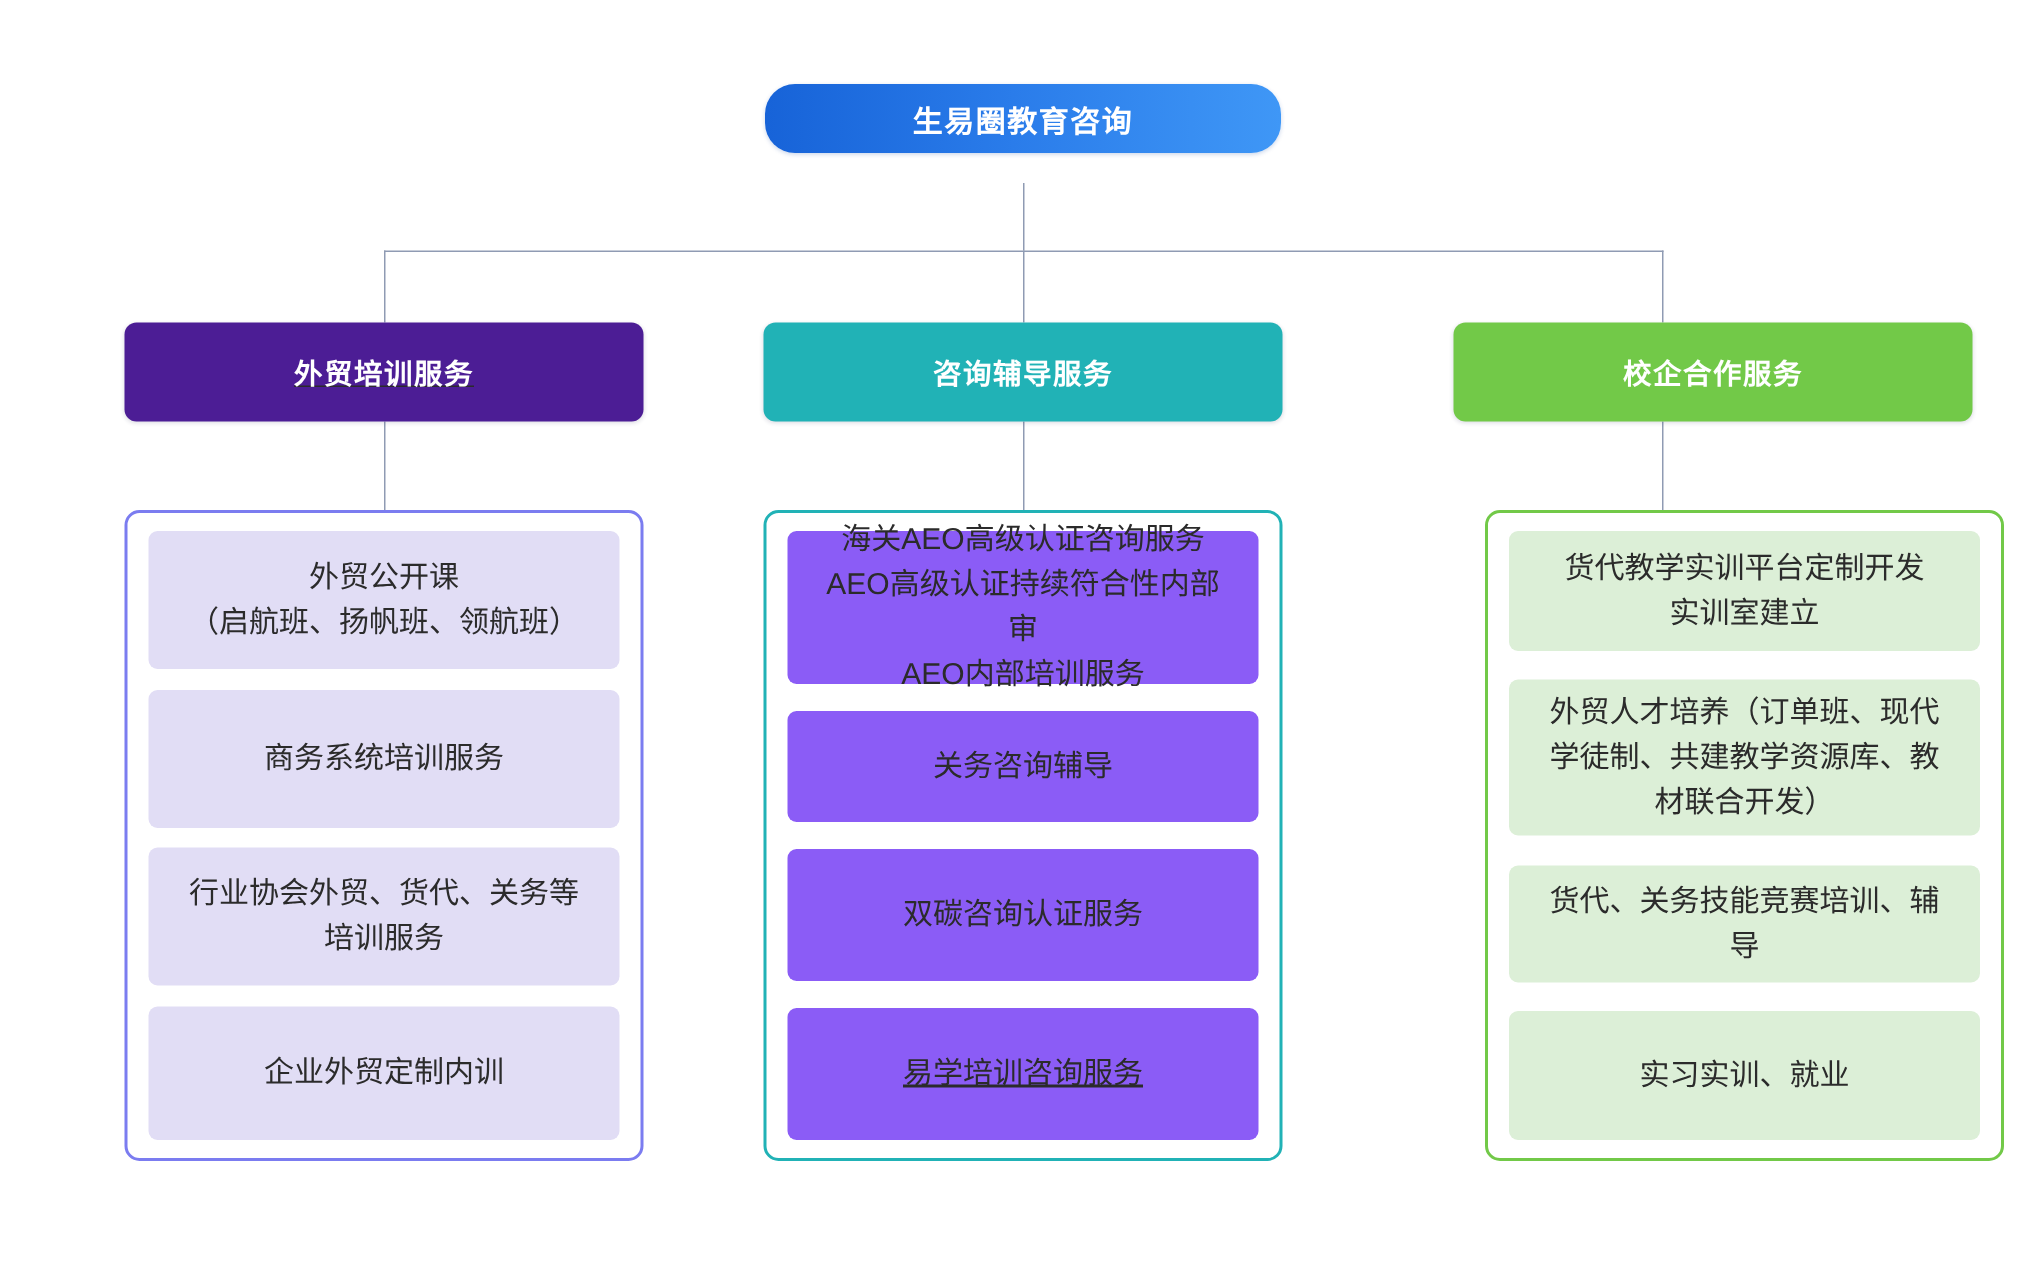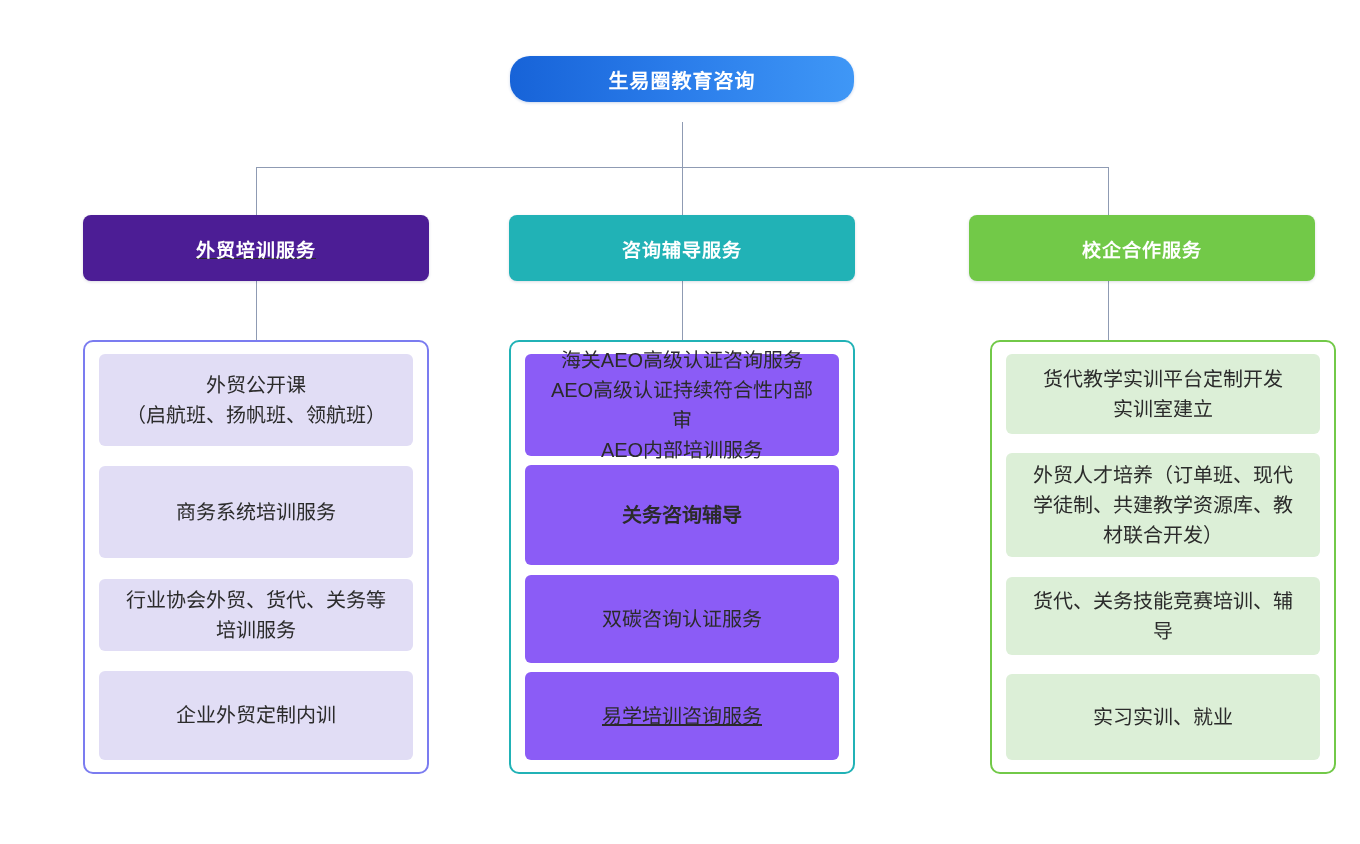--- a/index.html
+++ b/index.html
@@ -135,34 +135,34 @@
   </div>
 
   <div class="branch branch-1">
     <div class="branch-header">
       <span class="title">外贸培训服务</span>
     </div>
     <div class="branch-body">
       <div class="leaf" style="height: 92px; white-space: pre-line;">外贸公开课
 （启航班、扬帆班、领航班）</div>
       <div class="leaf" style="height: 92px; white-space: pre-line;">商务系统培训服务</div>
-      <div class="leaf" style="height: 72px; white-space: pre-line;">行业协会外贸、货代、关务等培训服务</div>
+      <div class="leaf" style="height: 92px; white-space: pre-line;">行业协会外贸、货代、关务等培训服务</div>
       <div class="leaf" style="height: 89px; white-space: pre-line;">企业外贸定制内训</div>
     </div>
   </div>
 
   <div class="branch branch-2">
     <div class="branch-header">
       <span class="title">咨询辅导服务</span>
     </div>
     <div class="branch-body">
       <div class="leaf" style="height: 102px; white-space: pre-line;">海关AEO高级认证咨询服务
 AEO高级认证持续符合性内部审
 AEO内部培训服务</div>
-      <div class="leaf" style="height: 100px; white-space: pre-line; font-weight: bold;">关务咨询辅导</div>
+      <div class="leaf" style="height: 74px; white-space: pre-line;">关务咨询辅导</div>
       <div class="leaf" style="height: 88px; white-space: pre-line;">双碳咨询认证服务</div>
       <div class="leaf" style="height: 88px; white-space: pre-line; text-decoration: underline;">易学培训咨询服务</div>
     </div>
   </div>
 
   <div class="branch branch-3">
     <div class="branch-header">
       <span class="title">校企合作服务</span>
     </div>
     <div class="branch-body">

